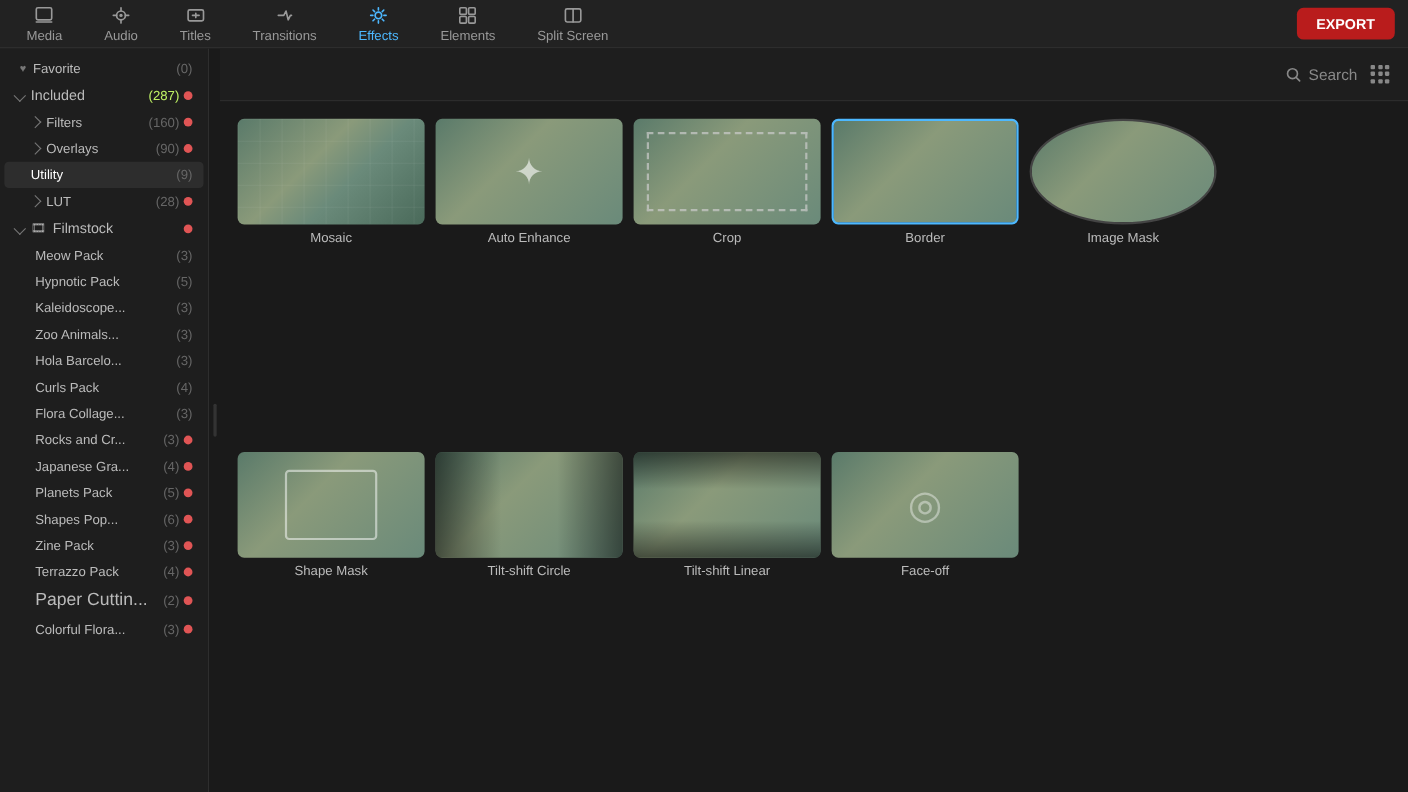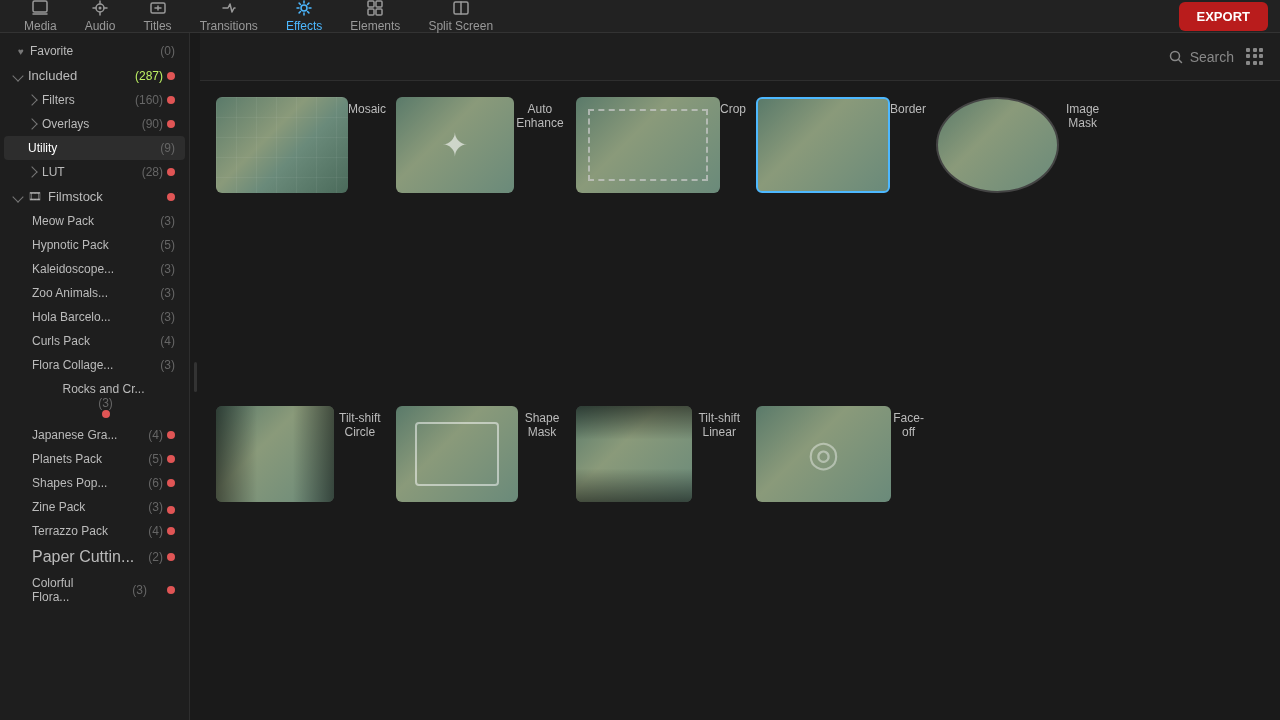--- a/index.html
+++ b/index.html
@@ -14,23 +14,23 @@
       display: flex;
       flex-direction: column;
     }
 
     
     .top-nav {
       display: flex;
       align-items: center;
       background: #222;
       border-bottom: 1px solid #333;
-      height: 33px;
+      height: 44px;
       padding: 0 12px;
-      gap: 4px;
+      gap: 14px;
       flex-shrink: 0;
     }
     .nav-item {
       display: flex;
       flex-direction: column;
       align-items: center;
       gap: 2px;
       padding: 4px 12px;
       cursor: pointer;
       border-radius: 4px;
@@ -194,21 +194,21 @@
       padding: 16px;
       overflow-y: auto;
       flex: 1;
     }
     .effects-grid::-webkit-scrollbar { width: 4px; }
     .effects-grid::-webkit-scrollbar-track { background: #1a1a1a; }
     .effects-grid::-webkit-scrollbar-thumb { background: #444; border-radius: 2px; }
 
     .effect-card {
       display: flex;
-      flex-direction: row;
+      flex-direction: column;
       cursor: pointer;
       width: 170px;
     }
     .effect-thumb {
       width: 170px;
       height: 96px;
       border-radius: 6px;
       overflow: hidden;
       position: relative;
       background: #333;
@@ -498,56 +498,56 @@
         <div class="sidebar-item" style="padding-left: 28px;">
     <span class="item-label" style="font-size:12px">Curls Pack</span>
     <span class="item-count">(4)</span>
 
   </div>
         <div class="sidebar-item" style="padding-left: 28px;">
     <span class="item-label" style="font-size:12px">Flora Collage...</span>
     <span class="item-count">(3)</span>
 
   </div>
-        <div class="sidebar-item" style="padding-left: 28px; flex-direction: column;">
+        <div class="sidebar-item" style="padding-left: 28px;">
     <span class="item-label" style="font-size:12px">Rocks and Cr...</span>
     <span class="item-count">(3)</span>
     <span class="item-dot"></span>
   </div>
         <div class="sidebar-item" style="padding-left: 28px;">
     <span class="item-label" style="font-size:12px">Japanese Gra...</span>
     <span class="item-count">(4)</span>
     <span class="item-dot"></span>
   </div>
         <div class="sidebar-item" style="padding-left: 28px;">
     <span class="item-label" style="font-size:12px">Planets Pack</span>
     <span class="item-count">(5)</span>
     <span class="item-dot"></span>
   </div>
         <div class="sidebar-item" style="padding-left: 28px;">
     <span class="item-label" style="font-size:12px">Shapes Pop...</span>
     <span class="item-count">(6)</span>
     <span class="item-dot"></span>
   </div>
-        <div class="sidebar-item" style="padding-left: 28px; align-items: flex-end;">
+        <div class="sidebar-item" style="padding-left: 28px;">
     <span class="item-label" style="font-size:12px">Zine Pack</span>
     <span class="item-count">(3)</span>
     <span class="item-dot"></span>
   </div>
         <div class="sidebar-item" style="padding-left: 28px;">
     <span class="item-label" style="font-size:12px">Terrazzo Pack</span>
     <span class="item-count">(4)</span>
     <span class="item-dot"></span>
   </div>
         <div class="sidebar-item" style="padding-left: 28px;">
     <span class="item-label" style="font-size:16px">Paper Cuttin...</span>
     <span class="item-count">(2)</span>
     <span class="item-dot"></span>
   </div>
-        <div class="sidebar-item" style="padding-left: 28px; gap: 16px;">
+        <div class="sidebar-item" style="padding-left: 28px;">
     <span class="item-label" style="font-size:12px">Colorful Flora...</span>
     <span class="item-count">(3)</span>
     <span class="item-dot"></span>
   </div>
       </div>
 
   </div>
 
   <div class="sidebar-divider">
     <div class="sidebar-divider-line"></div>
@@ -591,28 +591,28 @@
   </div>
         <div class="effect-card">
     <div class="effect-thumb thumb-border border-highlight"></div>
     <div class="effect-name">Border</div>
   </div>
         <div class="effect-card">
     <div class="effect-thumb thumb-image-mask"></div>
     <div class="effect-name">Image Mask</div>
   </div>
         <div class="effect-card">
+    <div class="effect-thumb thumb-shape-mask"></div>
+    <div class="effect-name">Shape Mask</div>
+  </div>
+        <div class="effect-card">
     <div class="effect-thumb thumb-tiltshift-circle"></div>
     <div class="effect-name">Tilt-shift Circle</div>
   </div>
         <div class="effect-card">
-    <div class="effect-thumb thumb-shape-mask"></div>
-    <div class="effect-name">Shape Mask</div>
-  </div>
-        <div class="effect-card">
     <div class="effect-thumb thumb-tiltshift-linear"></div>
     <div class="effect-name">Tilt-shift Linear</div>
   </div>
         <div class="effect-card">
     <div class="effect-thumb thumb-faceoff"></div>
     <div class="effect-name">Face-off</div>
   </div>
       </div>
 
   </div>

